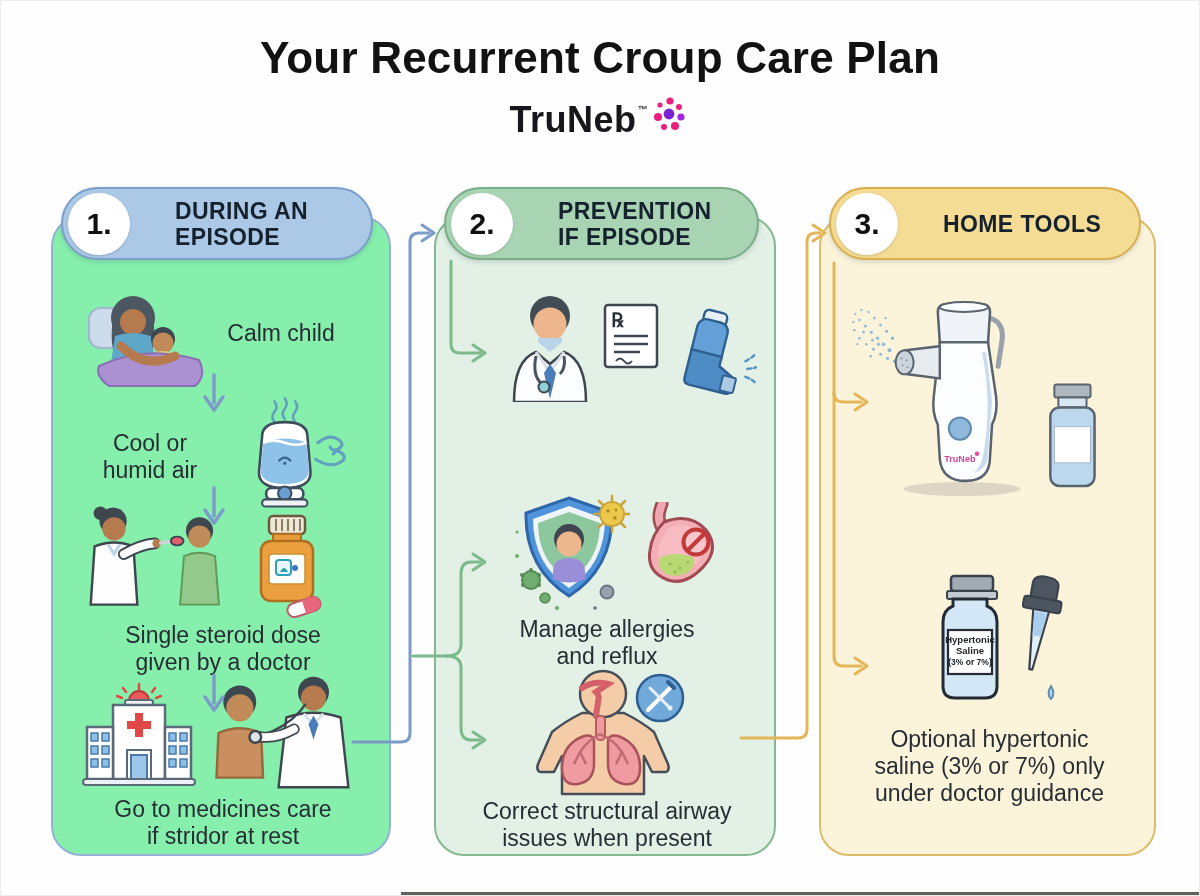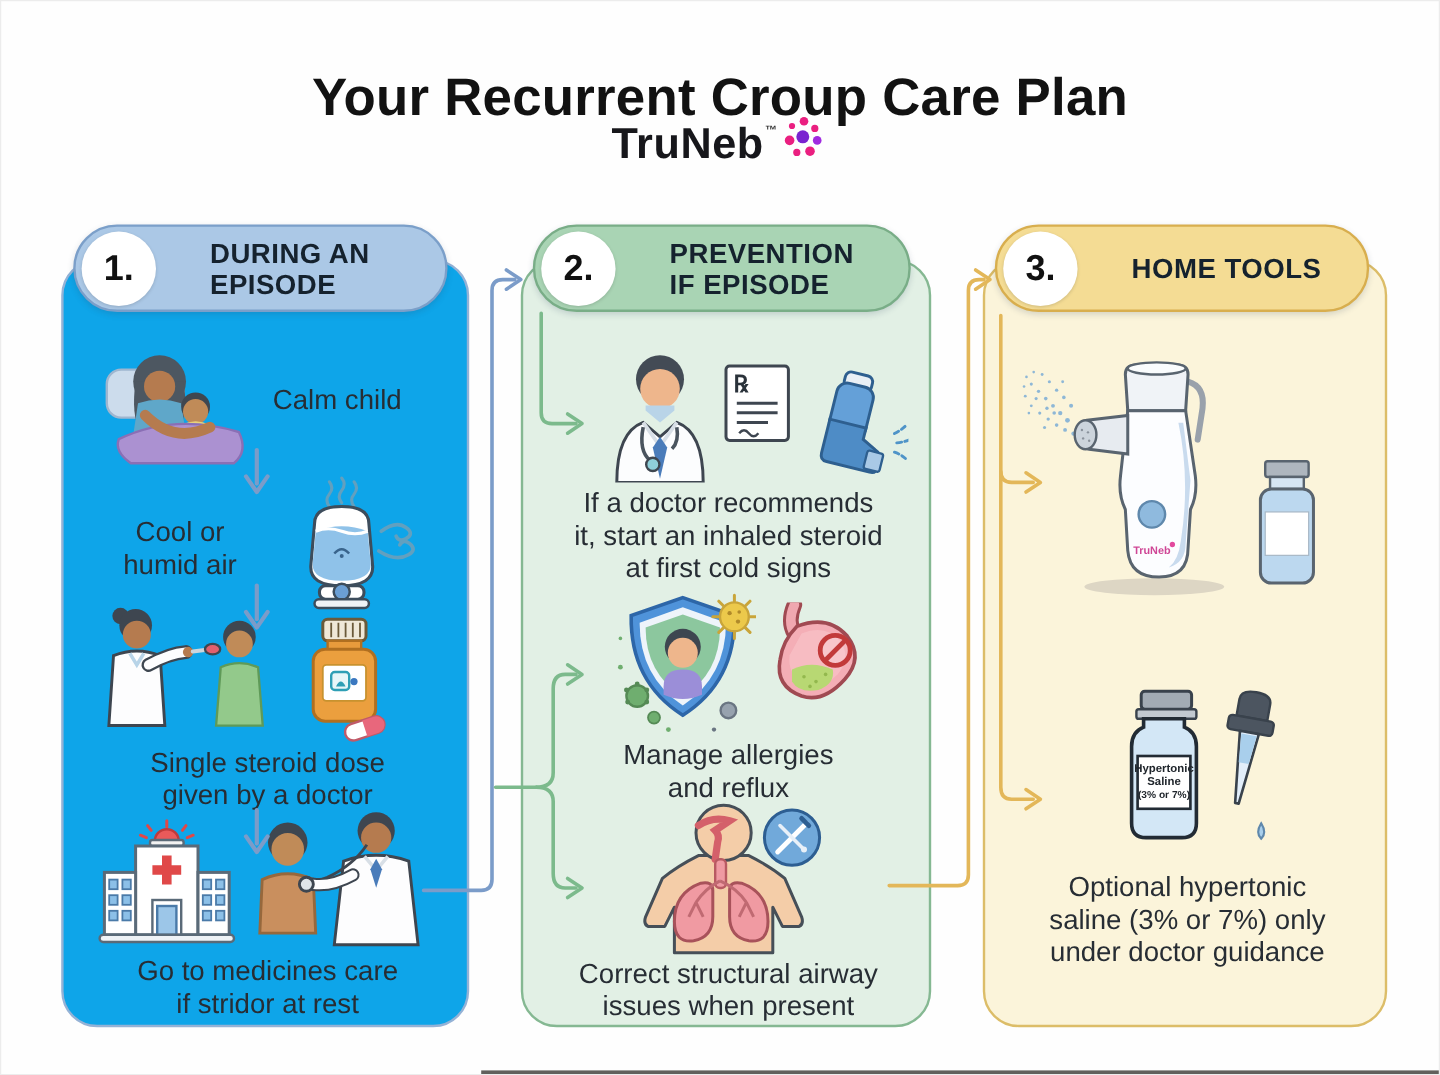--- a/index.html
+++ b/index.html
@@ -1,25 +1,25 @@
 <!DOCTYPE html>
 <html><head>
 <meta charset="utf-8">
 <style>
   html,body{margin:0;padding:0;background:#ffffff;}
   .canvas{position:relative;width:1200px;height:896px;background:#fefefe;
     font-family:"Liberation Sans",sans-serif;overflow:hidden;border:1px solid #ececec;box-sizing:border-box;}
   .title{position:absolute;top:32px;left:0;width:100%;text-align:center;
-    font-size:44px;font-weight:800;color:#121212;letter-spacing:.2px;margin-top:24px;}
+    font-size:44px;font-weight:800;color:#121212;letter-spacing:.2px;}
   .brand-row{position:absolute;top:101px;left:0;width:100%;display:flex;
     justify-content:center;align-items:flex-start;}
   .brand-name{font-size:36px;font-weight:800;color:#17171b;letter-spacing:.5px;line-height:1;}
   .brand-tm{font-size:10px;font-weight:700;color:#333;margin:2px 1px 0 1px;}
   .card{position:absolute;top:215px;height:640px;border-radius:30px;box-sizing:border-box;z-index:1;}
-  .c1{left:50px;width:340px;background:#0ea5e9;border:2px solid #94b2d6;}
+  .c1{left:50px;width:340px;background:#86efac;border:2px solid #94b2d6;}
   .c2{left:433px;width:342px;background:#e2f0e5;border:2px solid #85b892;}
   .c3{left:818px;width:337px;background:#fbf4da;border:2px solid #dcbd68;}
   .pill{position:absolute;top:186px;height:73px;border-radius:40px;box-sizing:border-box;
     display:flex;align-items:center;z-index:3;box-shadow:0 2px 5px rgba(40,60,90,.18);}
   .p1{left:60px;width:312px;background:#abc8e6;border:2.5px solid #7b9fc9;}
   .p2{left:443px;width:315px;background:#a9d4b4;border:2.5px solid #79ad87;}
   .p3{left:828px;width:312px;background:#f4dc94;border:2.5px solid #d8ae4e;}
   .num{position:absolute;left:5px;top:50%;transform:translateY(-50%);width:62px;height:62px;
     border-radius:50%;background:#fff;display:flex;align-items:center;justify-content:center;
     font-size:30px;font-weight:800;color:#111;box-shadow:0 1px 3px rgba(0,0,0,.15);}
@@ -229,23 +229,20 @@
           <path d="M30 48 L30 78 Q30 84 36 84 L74 84 Q80 84 80 78 L80 72 Q80 66 74 64 L62 58 L62 48 Z" fill="#4e8cc6" stroke="#2e5f8f" stroke-width="2.5"></path>
           <rect x="68" y="66" width="14" height="16" rx="2" fill="#a9c9e6" stroke="#2e5f8f" stroke-width="2"></rect>
         </g>
         <g stroke="#4f94c8" stroke-width="2.5" stroke-dasharray="4 3" fill="none" stroke-linecap="round">
           <path d="M86 56 q6 -3 10 -7"></path>
           <path d="M88 64 q8 -1 12 -3"></path>
           <path d="M86 72 q6 2 10 6"></path>
         </g>
       </svg>
     </div>
-    <div class="lbl" style="left:10px;top:188px;width:322px">If a doctor recommends
-it, start an inhaled steroid
-at first cold signs</div>
 
     <div class="ic" style="left:72px;top:274px;width:122px;height:126px">
       <svg viewBox="0 0 120 126">
         <path d="M60 6 L103 21 Q104 76 60 104 Q16 76 17 21 Z" fill="#4f93da" stroke="#2d66a8" stroke-width="3"></path>
         <path d="M60 14 L96 27 Q96 72 60 96 Q24 72 24 27 Z" fill="#eef4fa"></path>
         <path d="M60 20 L91 31 Q91 69 60 89 Q29 69 29 31 Z" fill="#8cc79e"></path>
         <circle cx="60" cy="47" r="15" fill="#3e4650"></circle>
         <circle cx="60" cy="52" r="12.5" fill="#eeb68c"></circle>
         <path d="M44 80 Q44 66 60 66 Q76 66 76 80 L76 87 Q60 94 44 87 Z" fill="#9b8ed8"></path>
         <circle cx="103" cy="22" r="12" fill="#ecc94b" stroke="#c9a53a" stroke-width="2"></circle>

